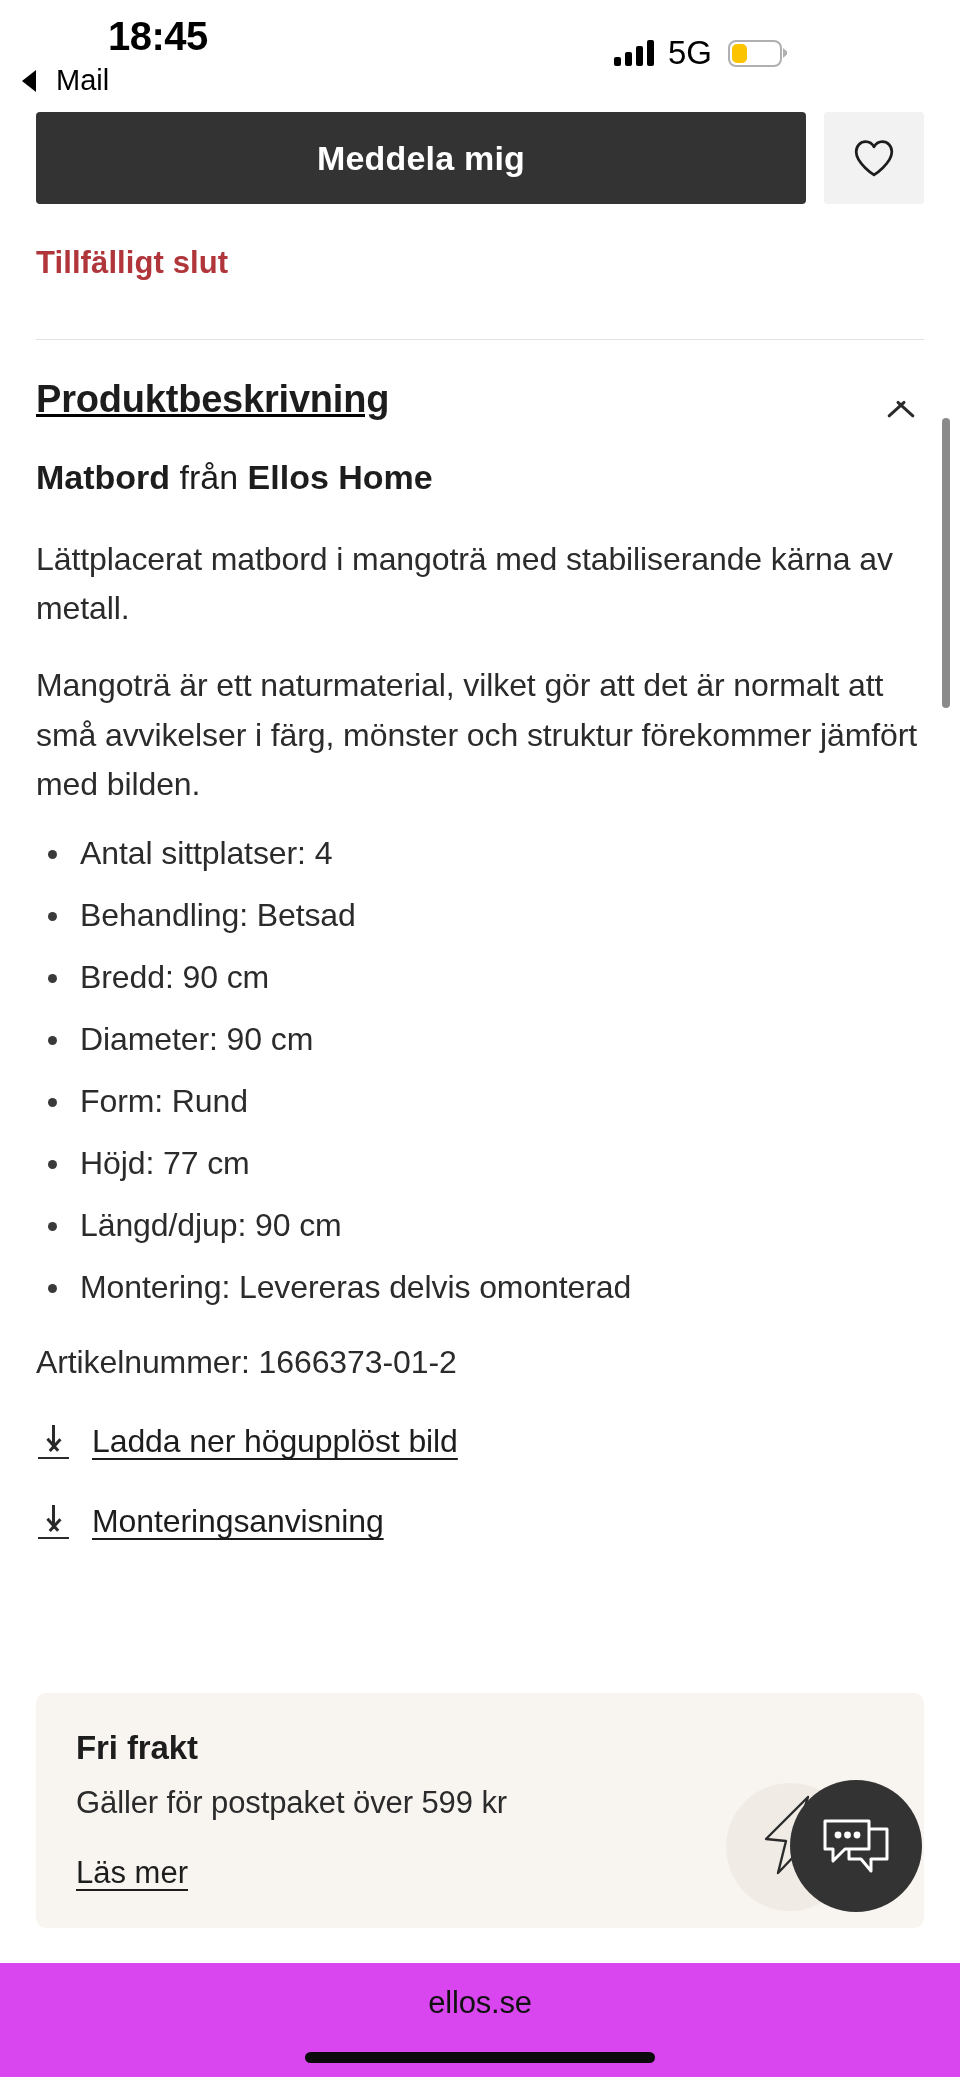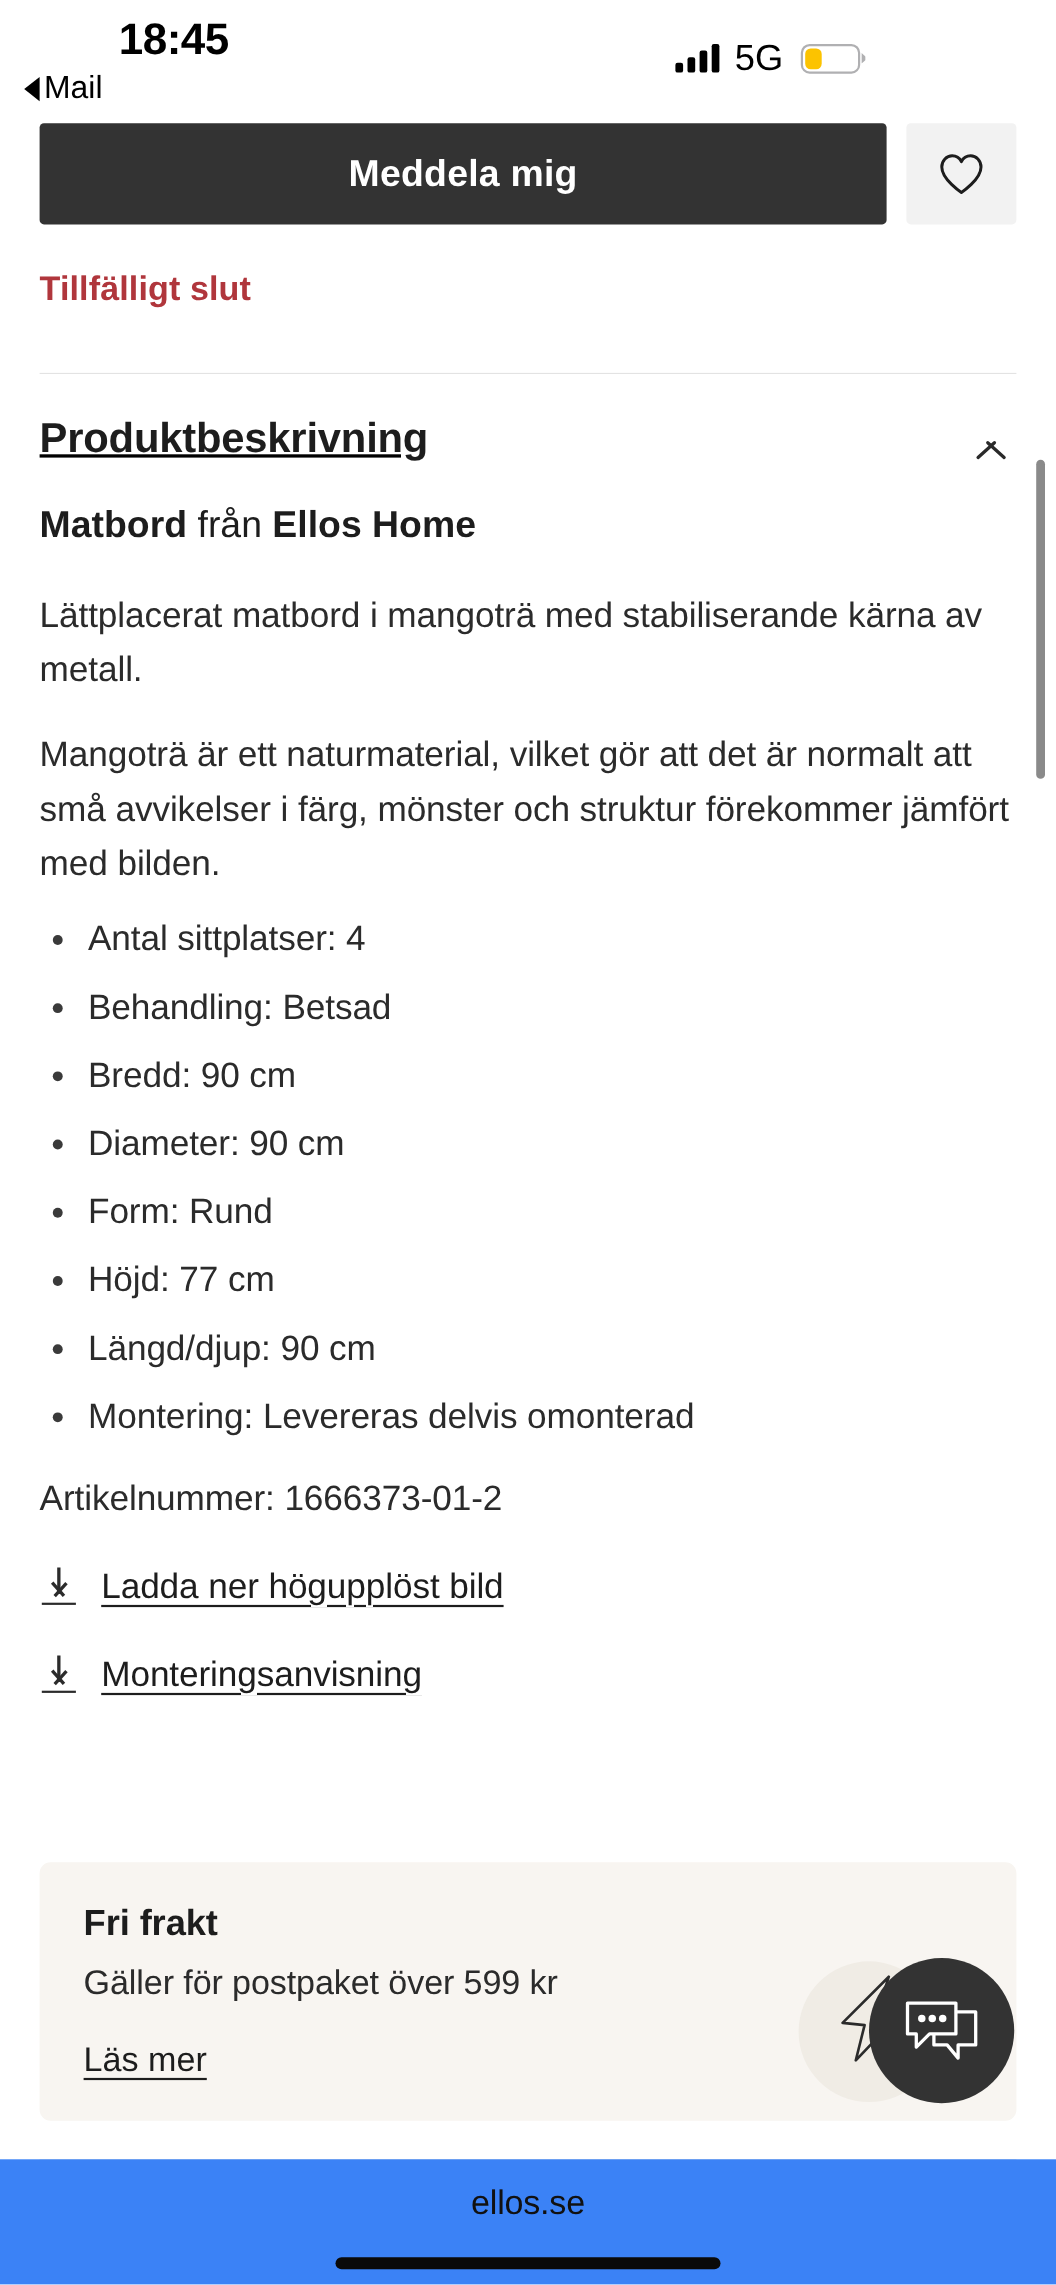--- a/index.html
+++ b/index.html
@@ -96,21 +96,21 @@
     clip-path: polygon(0 0, 100% 35%, 100% 65%, 0 100%);
   }
 
   
   .back-mail {
     position: absolute;
     left: 22px;
     top: 64px;
     display: flex;
     align-items: center;
-    gap: 4px;
+    gap: 20px;
     font-size: 29px;
     color: #000;
     z-index: 31;
   }
   .back-caret {
     width: 0; height: 0;
     border-top: 11px solid transparent;
     border-bottom: 11px solid transparent;
     border-right: 14px solid #000;
   }
@@ -277,21 +277,20 @@
 
   .artnum {
     font-size: 32px;
     color: #2b2b2b;
     margin-top: 41px;
     letter-spacing: -0.1px;
   }
 
   .dl-link {
     display: flex;
-    align-items: center;
     gap: 22px;
     margin-top: 42px;
     cursor: pointer;
   }
   .dl-icon {
     width: 34px;
     height: 38px;
     position: relative;
     flex: 0 0 34px;
   }
@@ -405,21 +404,21 @@
   }
   .fab-bubbles { width: 74px; height: 62px; }
 
   
   .bottom-bar {
     position: absolute;
     left: 0;
     bottom: 0;
     width: 960px;
     height: 114px;
-    background: #3b82f6;
+    background: #d946ef;
   }
   .site-url {
     position: absolute;
     width: 100%;
     top: 22px;
     text-align: center;
     font-size: 31px;
     color: #111;
     letter-spacing: -0.2px;
   }

